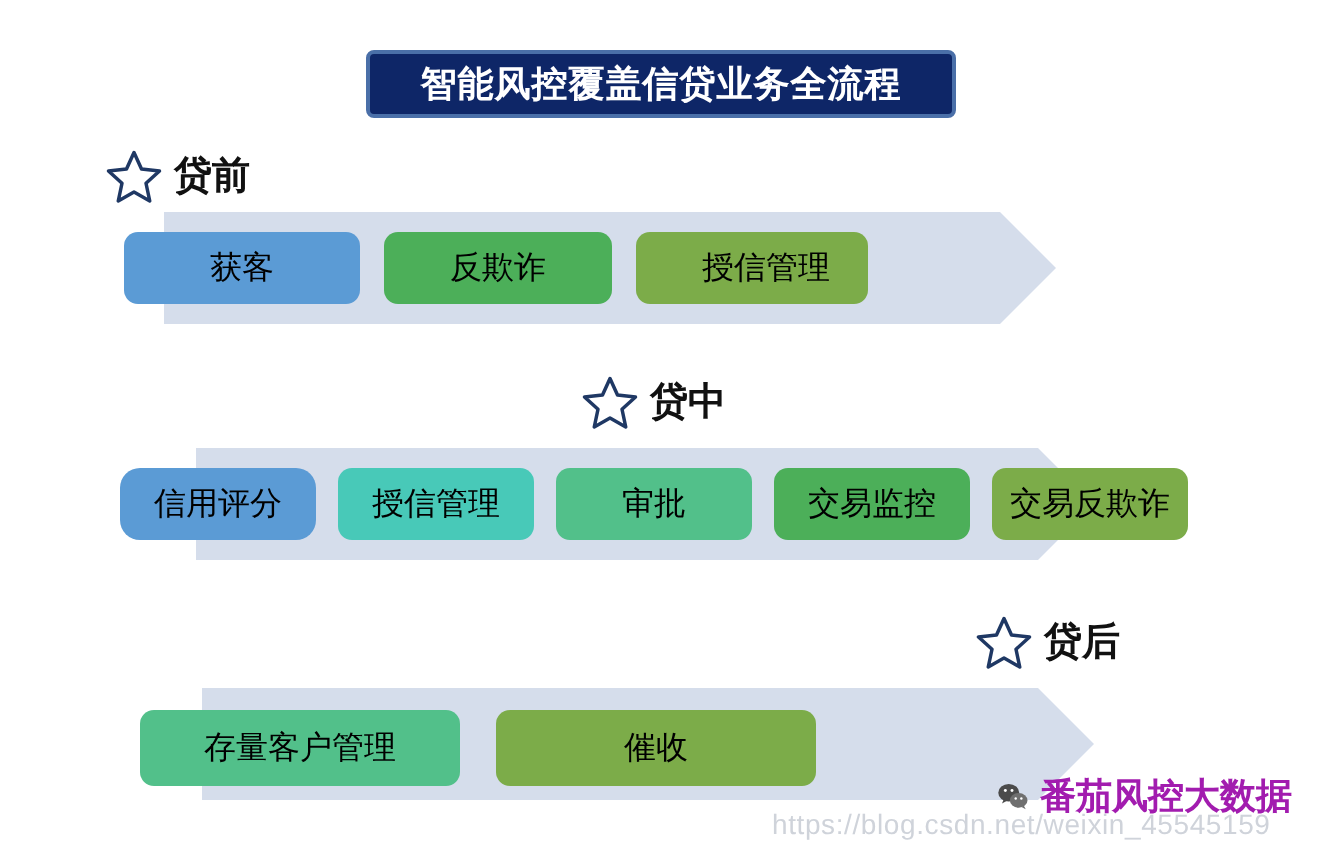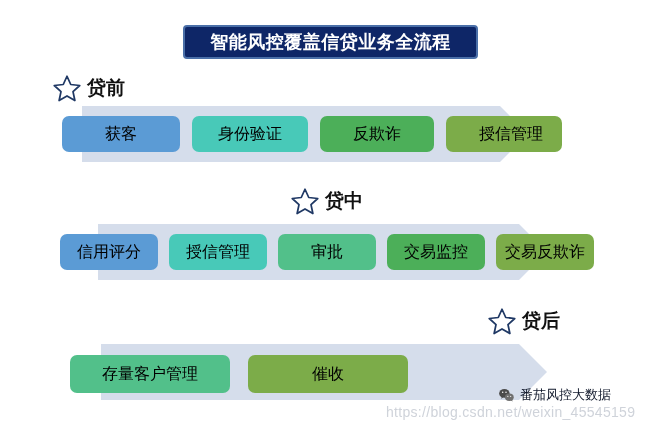--- a/index.html
+++ b/index.html
@@ -119,24 +119,24 @@
     align-items: center;
     gap: 5px;
   }
   .brand .wechat-wrap {
     width: 17px;
     height: 17px;
     display: block;
     flex: 0 0 auto;
   }
   .brand .brand-text {
-    font-size: 13px;
-    color: #0f172a;
-    white-space: nowrap;
-    font-weight: normal;
+    font-size: 18px;
+    color: #a21caf;
+    white-space: nowrap;
+    font-weight: bold;
   }
 </style>
 </head>
 <body>
 
 <div class="canvas">
 
   <div class="title-banner">
     <span>智能风控覆盖信贷业务全流程</span>
   </div>
@@ -174,33 +174,30 @@
         <polygon points="12,2.6 15.0,9.2 22.2,10.0 16.8,14.9 18.3,22.0 12,18.4 5.7,22.0 7.2,14.9 1.8,10.0 9.0,9.2" fill="none" stroke="#1f3864" stroke-width="1.4" stroke-linejoin="round"></polygon>
       </svg>
     </span>
     <span class="stage-text">贷后</span>
   </div>
 
   <div class="row" id="row-0" style="left:62px; top:116px; gap:12px;">
     <div class="pbox" style="width:118px; background:#5b9bd5;">
       <span>获客</span>
     </div>
-    <div class="pbox" style="width:116px; background:#48c9b8;">
-      <span>身份验证</span>
-    </div>
     <div class="pbox" style="width:114px; background:#4caf59;">
       <span>反欺诈</span>
     </div>
     <div class="pbox" style="width:116px; background:#7cac49;padding-left:14px;">
       <span>授信管理</span>
     </div>
   </div>
 
   <div class="row" id="row-1" style="left:60px; top:234px; gap:11px;">
-    <div class="pbox" style="width:98px; background:#5b9bd5;">
+    <div class="pbox" style="width:98px; background:#5b9bd5;border-radius:10px;">
       <span>信用评分</span>
     </div>
     <div class="pbox" style="width:98px; background:#48c9b8;">
       <span>授信管理</span>
     </div>
     <div class="pbox" style="width:98px; background:#52c08a;">
       <span>审批</span>
     </div>
     <div class="pbox" style="width:98px; background:#4caf59;">
       <span>交易监控</span>

